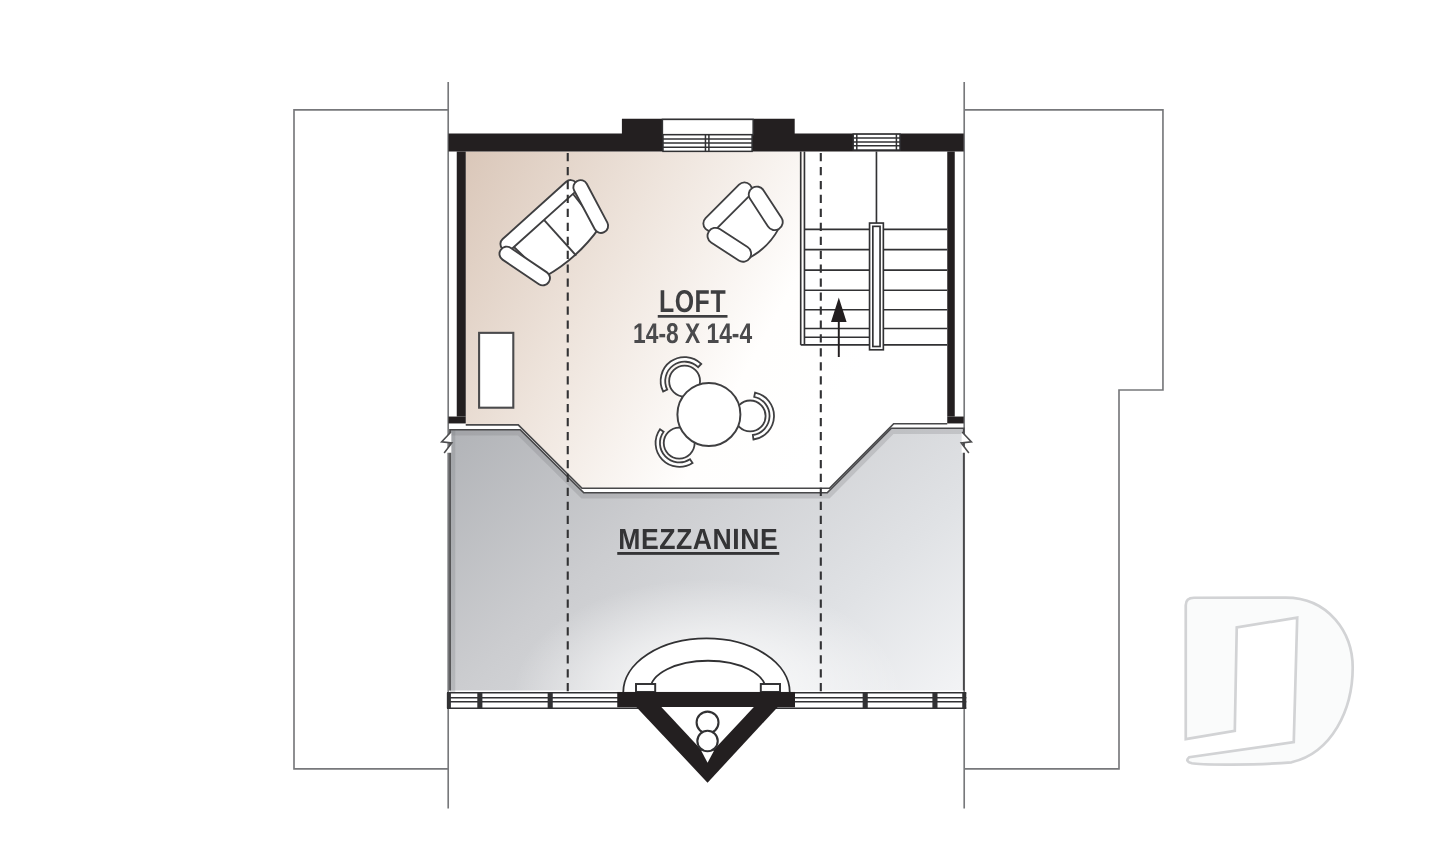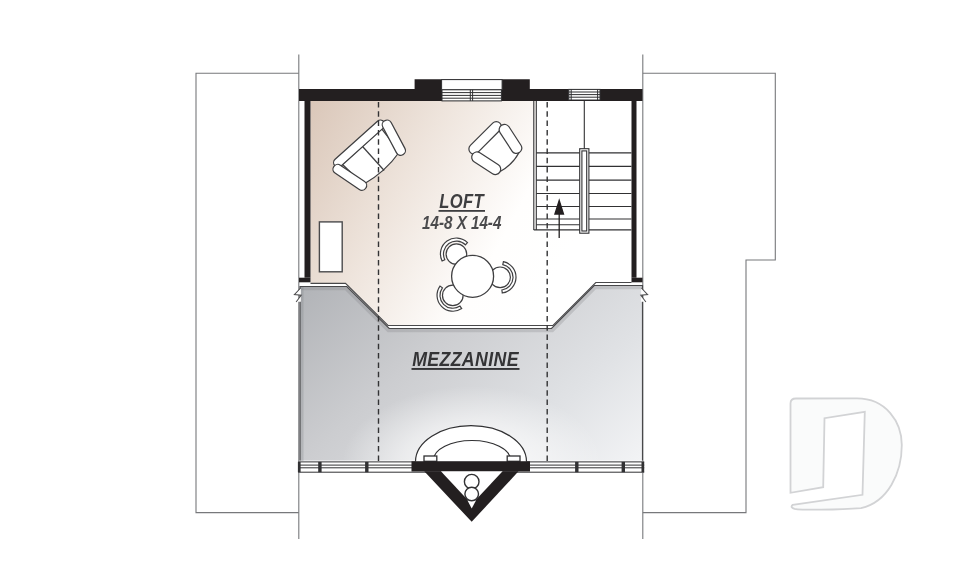--- a/index.html
+++ b/index.html
@@ -1,16 +1,16 @@
 <!DOCTYPE html>
 <html><head>
 <meta charset="utf-8">
 <style>
 html,body{margin:0;padding:0;background:#fff;}
-#page{width:960px;height:569px;position:relative;overflow:hidden;font-family:"Liberation Sans",sans-serif;font-style:italic;}
+#page{width:960px;height:569px;position:relative;overflow:hidden;font-family:"Liberation Sans",sans-serif;}
 </style>
 </head>
 <body>
 <div id="page">
 <svg width="960" height="569" viewBox="0 0 960 569">
 <defs>
 <linearGradient id="loftg" x1="0%" y1="0%" x2="93%" y2="36%">
  <stop offset="0%" stop-color="#dac7b9"></stop>
  <stop offset="40%" stop-color="#eee4dc"></stop>
  <stop offset="78%" stop-color="#fffefd"></stop>

